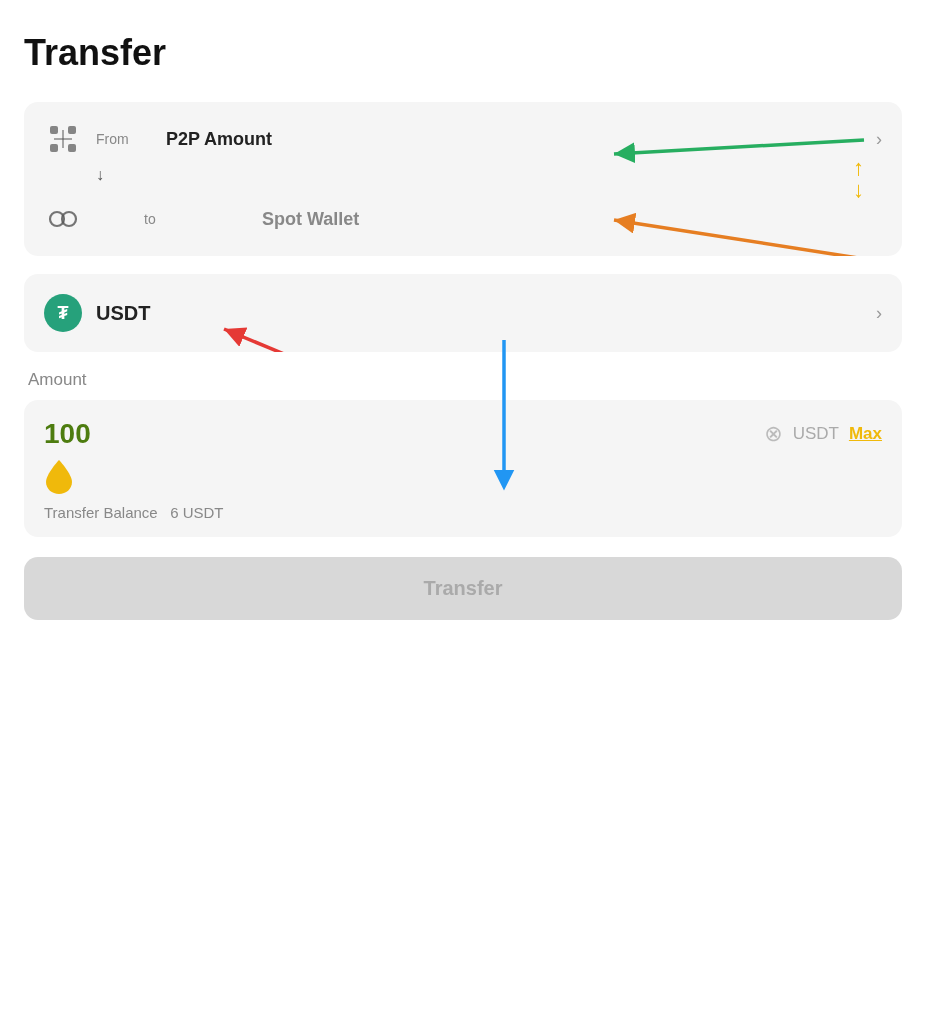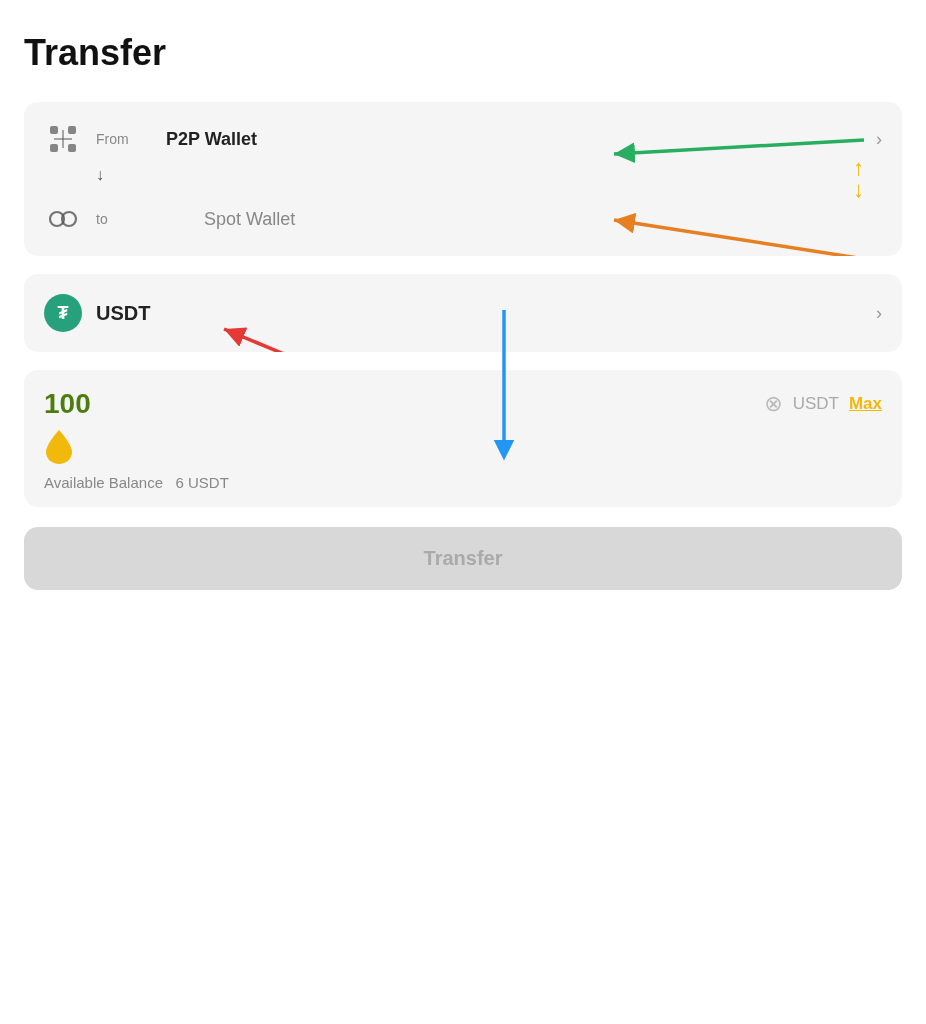--- a/index.html
+++ b/index.html
@@ -56,24 +56,23 @@
 
     .wallet-name {
       font-size: 18px;
       font-weight: 700;
       color: #222;
       flex: 1;
     }
 
     .wallet-name-secondary {
       font-size: 18px;
-      font-weight: 400;
+      font-weight: 700;
       color: #888;
       flex: 1;
-      margin-left: 38px;
     }
 
     .chevron {
       color: #999;
       font-size: 18px;
       margin-left: 8px;
     }
 
     .swap-icon {
       position: absolute;
@@ -235,29 +234,29 @@
         <svg viewBox="0 0 32 32" fill="none" xmlns="http://www.w3.org/2000/svg">
           <rect x="3" y="3" width="8" height="8" rx="2" fill="#555" opacity="0.7"></rect>
           <rect x="21" y="3" width="8" height="8" rx="2" fill="#555" opacity="0.7"></rect>
           <rect x="3" y="21" width="8" height="8" rx="2" fill="#555" opacity="0.7"></rect>
           <rect x="21" y="21" width="8" height="8" rx="2" fill="#555" opacity="0.7"></rect>
           <line x1="16" y1="7" x2="16" y2="25" stroke="#555" stroke-width="2" opacity="0.5"></line>
           <line x1="7" y1="16" x2="25" y2="16" stroke="#555" stroke-width="2" opacity="0.5"></line>
         </svg>
       </div>
       <span class="wallet-label">From</span>
-      <span class="wallet-name">P2P Wallet</span>
+      <span class="wallet-name">P2P Amount</span>
       <span class="chevron">›</span>
     </div>
 
     <div style="display:flex;align-items:center;padding:0 0 0 52px;height:20px;position:relative;">
       <span style="color:#555;font-size:16px;position:absolute;top:-10px;">↓</span>
     </div>
 
-    <div class="wallet-row" style="border-top:none;padding-top:4px;">
+    <div class="wallet-row" style="border-top:none;padding-top:4px;gap:48px;">
       <div class="wallet-icon spot-icon">
 
         <svg viewBox="0 0 32 32" fill="none" xmlns="http://www.w3.org/2000/svg">
           <circle cx="10" cy="16" r="7" stroke="#555" stroke-width="2.2" opacity="0.8"></circle>
           <circle cx="22" cy="16" r="7" stroke="#555" stroke-width="2.2" opacity="0.8"></circle>
         </svg>
       </div>
       <span class="wallet-label">to</span>
       <span class="wallet-name-secondary">Spot Wallet</span>
     </div>
@@ -286,20 +285,21 @@
         <text x="19" y="25" text-anchor="middle" font-size="18" font-weight="bold" fill="white" font-family="Arial">₮</text>
       </svg>
     </div>
     <span class="coin-name">USDT</span>
     <span class="chevron">›</span>
   </div>
 </div>
 
 
 <div>
+  <div class="amount-label">Amount</div>
 
   <div class="amount-card" style="position:relative;">
 
     <svg style="position:absolute;top:0;left:0;width:100%;height:100%;pointer-events:none;overflow:visible;z-index:10;">
       <defs>
         <marker id="arrowBlue" markerWidth="8" markerHeight="8" refX="3" refY="3" orient="auto">
           <path d="M0,0 L0,6 L6,3 z" fill="#2196F3"></path>
         </marker>
       </defs>
 
@@ -315,21 +315,21 @@
       </div>
     </div>
 
     <div style="margin-bottom:6px;">
       <svg width="30" height="36" viewBox="0 0 30 36" xmlns="http://www.w3.org/2000/svg">
         <path d="M15 2 C15 2, 2 16, 2 24 C2 31 8 36 15 36 C22 36 28 31 28 24 C28 16 15 2 15 2 Z" fill="#F0B90B"></path>
       </svg>
     </div>
 
     <div class="balance-text">
-      <span>Available Balance</span>
+      <span>Transfer Balance</span>
       &nbsp;
       <span>6 USDT</span>
     </div>
   </div>
 </div>
 
 
 <button class="transfer-button">Transfer</button>
 
 

